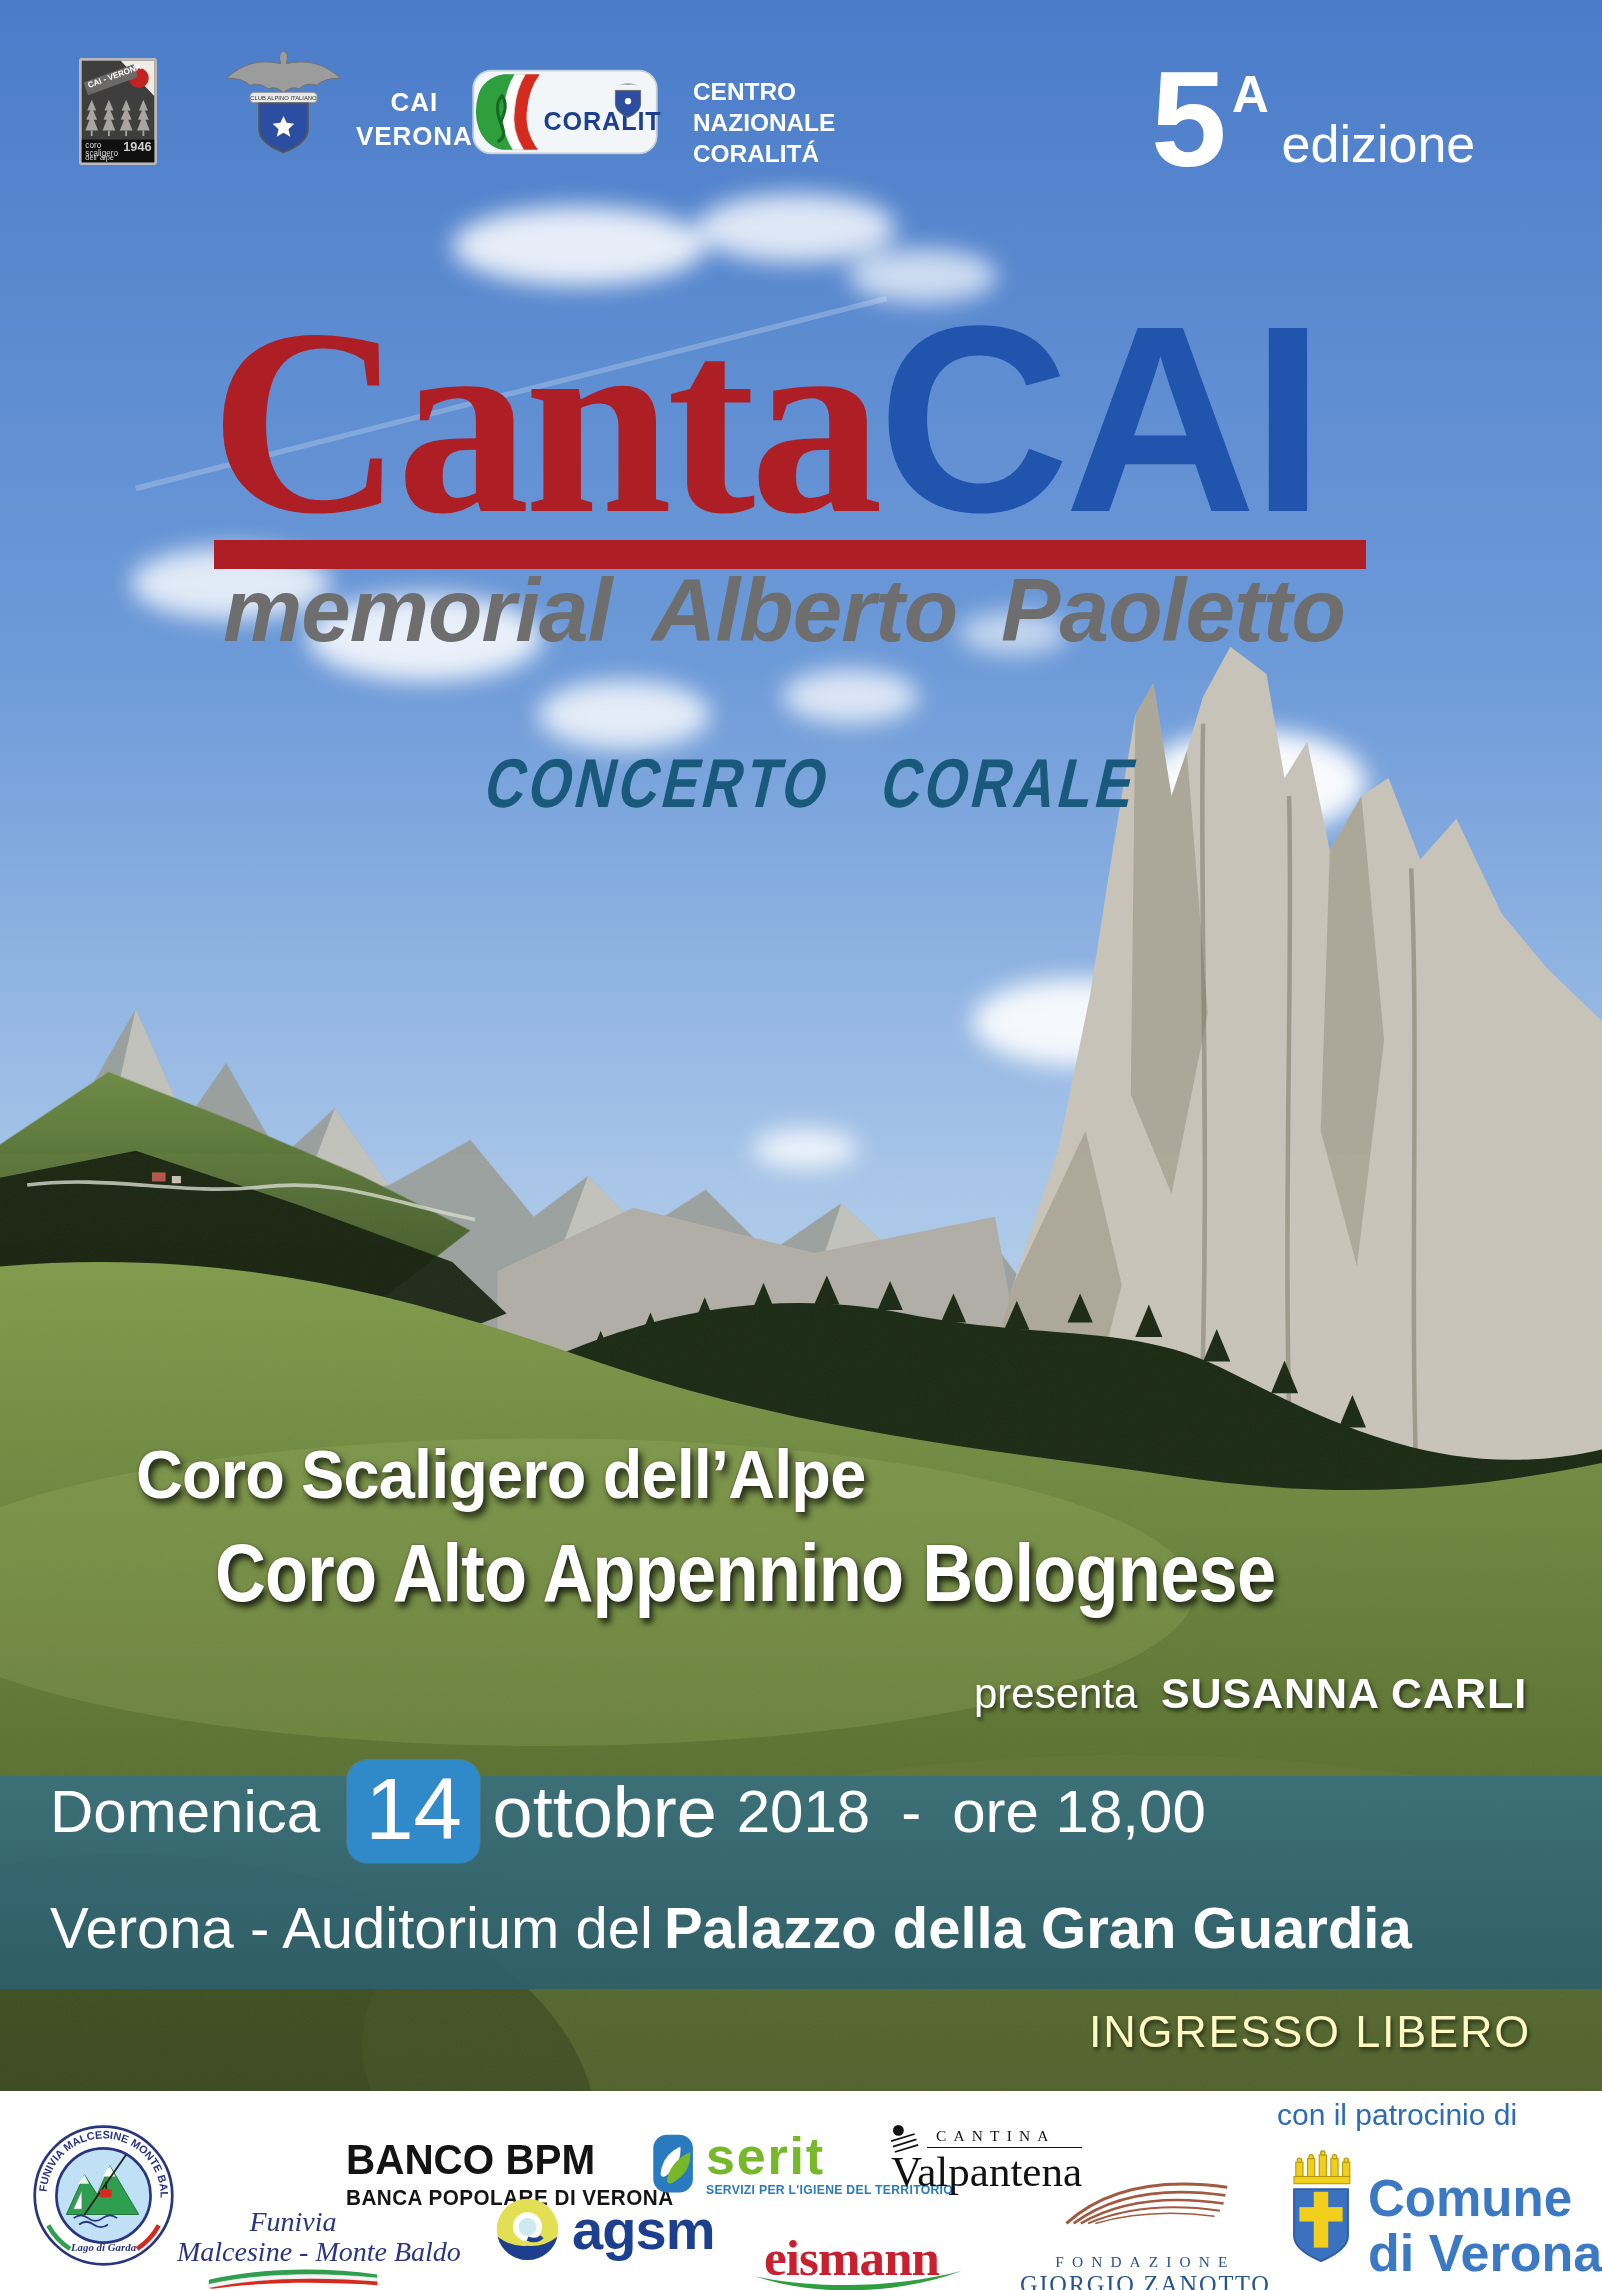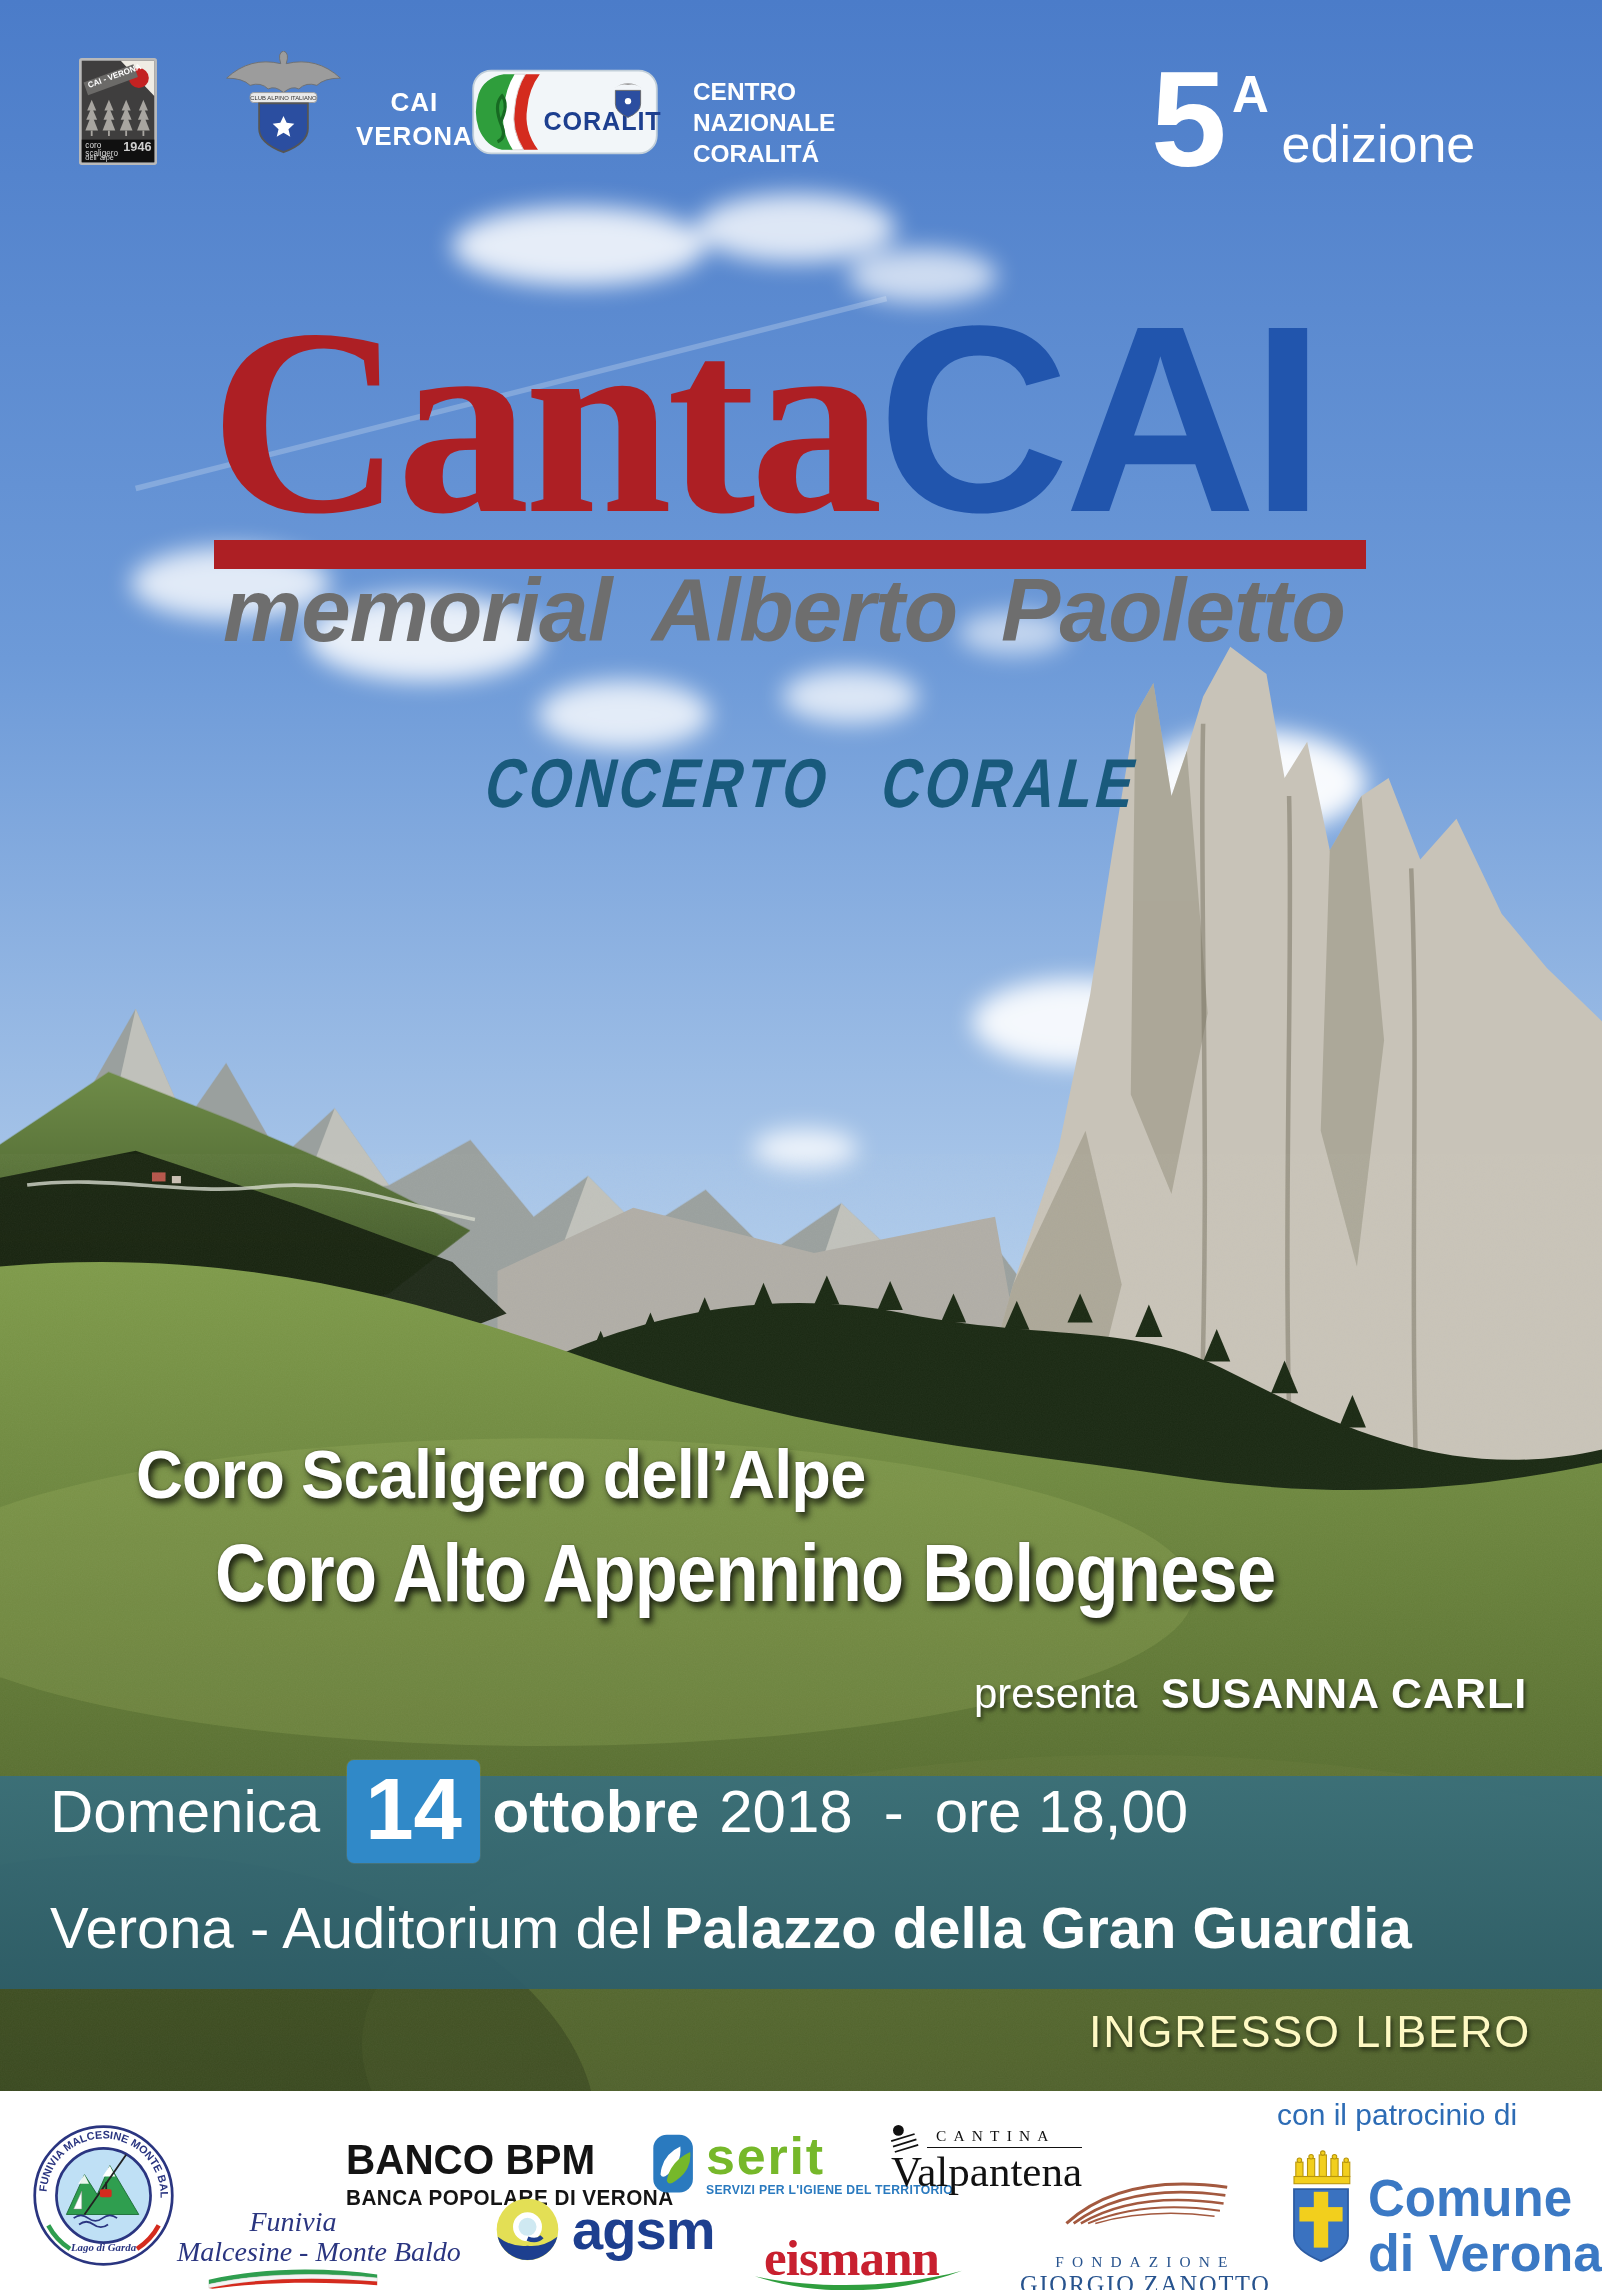--- a/index.html
+++ b/index.html
@@ -36,23 +36,23 @@
   .choir2{left:215px;top:1527px;font-size:81px;transform:scaleX(.87);transform-origin:left top;letter-spacing:-0.9px;}
   .presenter{right:76px;top:1669px;color:#fff;font-size:42px;white-space:nowrap;
              text-shadow:1.8px 2.7px 4.5px rgba(0,0,0,.6);}
   .presenter b{font-size:43px;margin-left:23.5px;letter-spacing:0.9px;}
 
   
   .band{left:0;top:1776px;width:1603px;height:213px;
         background:linear-gradient(180deg,rgba(57,111,124,.92),rgba(45,94,107,.92));}
   .ev-line1{left:50px;top:1757px;height:109px;display:flex;align-items:center;color:#fff;white-space:nowrap;}
   .ev-line1 .day{font-size:60px;}
-  .date-box{background:#3089c8;border-radius:7px;padding:3.6px 18px 9px;margin:0 12.7px 0 27px;
-            font-size:87px;font-weight:bold;line-height:1.05;box-shadow:0 0 0 0.9px rgba(255,255,255,.08);}
-  .ev-line1 .month{font-size:60px;font-weight:bold;margin-right:20px;}
+  .date-box{background:#3089c8;border-radius:20px;padding:3.6px 18px 9px;margin:0 12.7px 0 27px;
+            font-size:87px;font-weight:normal;line-height:1.05;box-shadow:0 0 0 0.9px rgba(255,255,255,.08);}
+  .ev-line1 .month{font-size:72px;font-weight:normal;margin-right:20px;}
   .ev-line1 .year{font-size:60px;}
   .ev-line1 .dash{font-size:60px;margin:0 31px;}
   .ev-line1 .time{font-size:60px;}
   .ev-line2{left:50px;top:1894px;color:#fff;font-size:58px;white-space:nowrap;}
   .ev-line2 b{margin-left:11px;}
   .admission{right:72px;top:2006px;color:#fef9c3;font-size:45px;letter-spacing:1.8px;
              text-shadow:1.8px 2.7px 4.5px rgba(0,0,0,.55);white-space:nowrap;}
 
   
   .footer{left:0;top:2091px;width:1603px;height:199px;background:#fff;z-index:5;}

